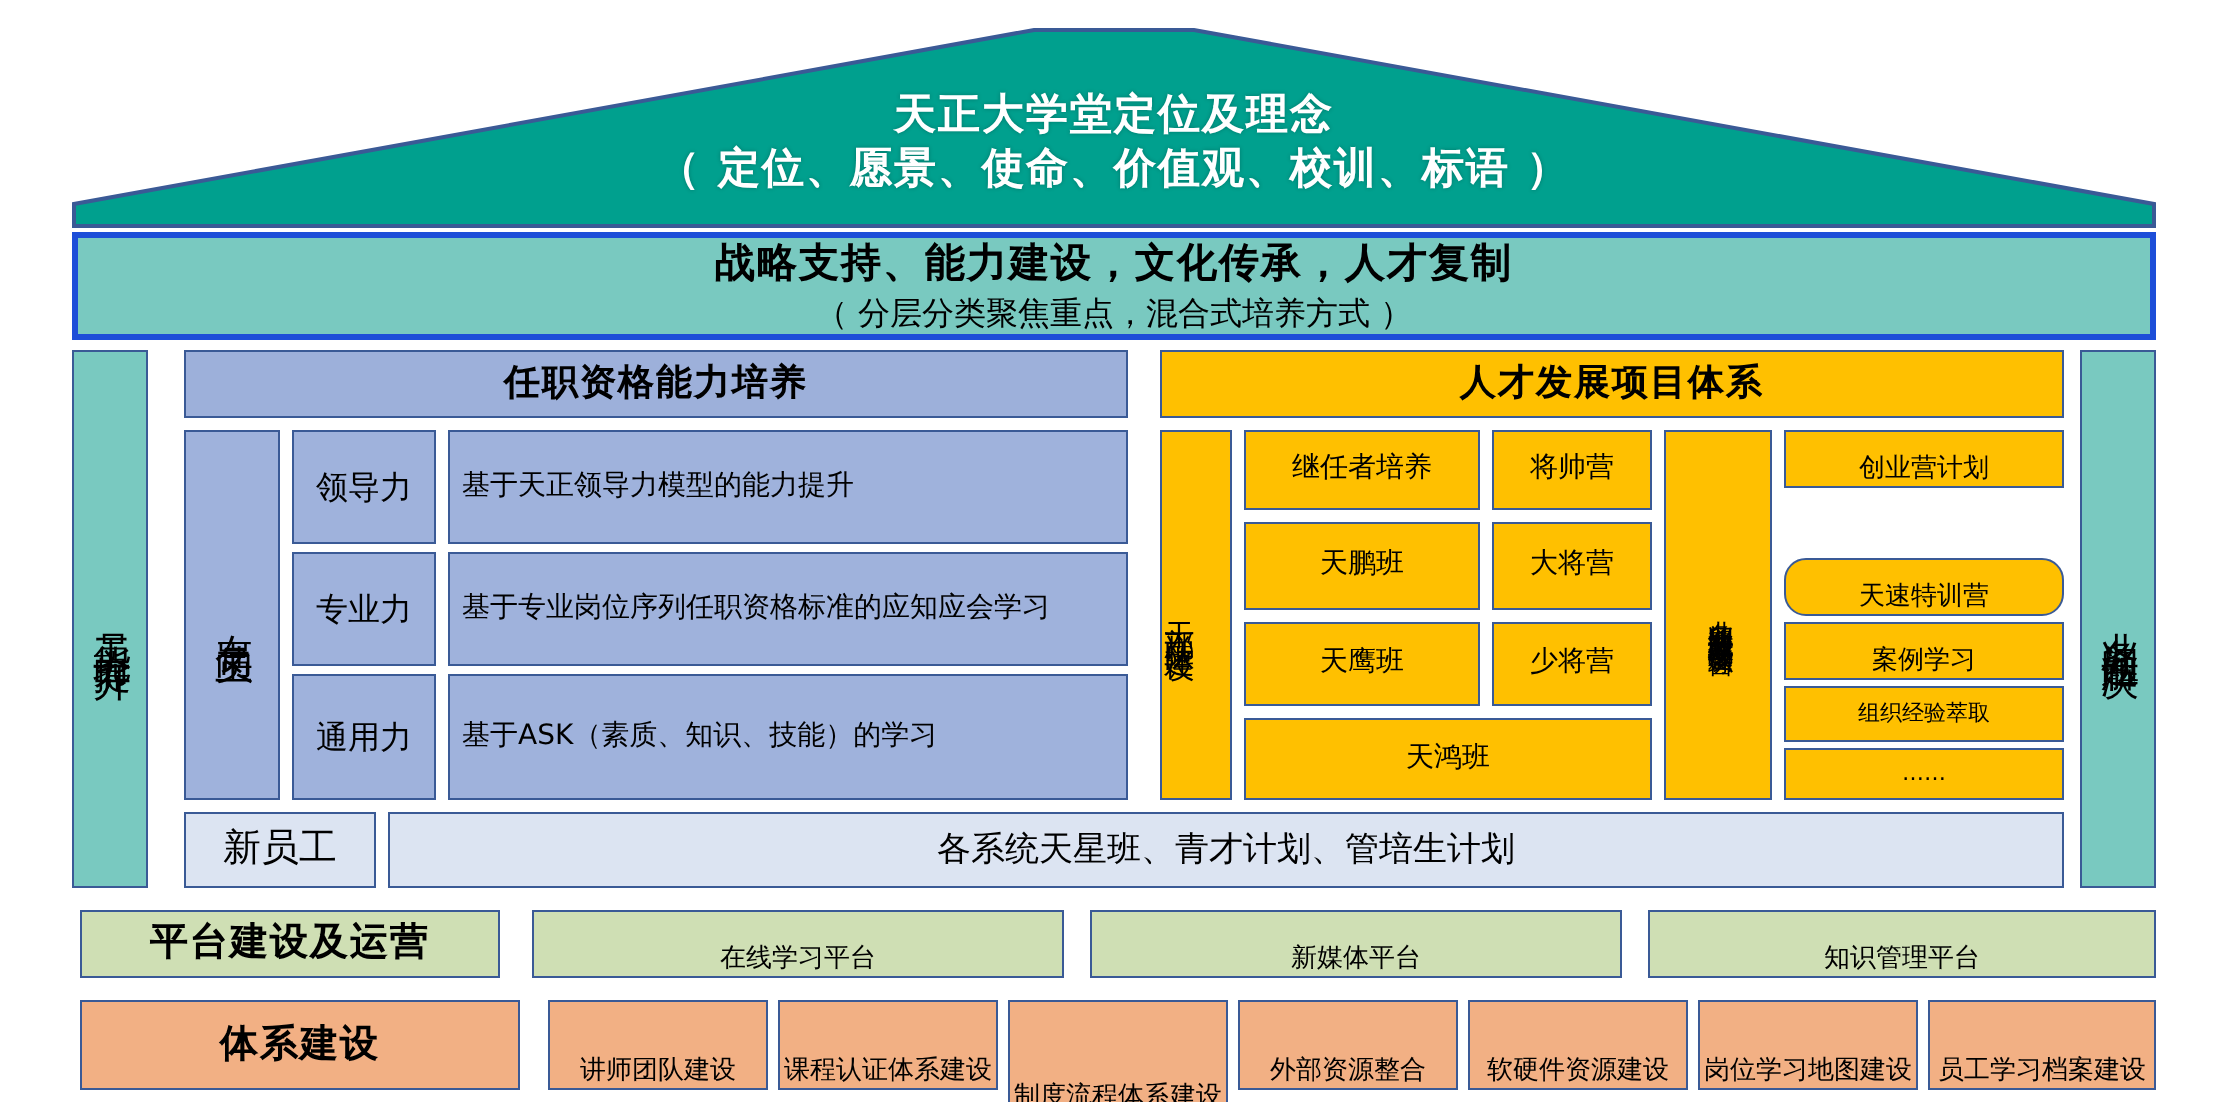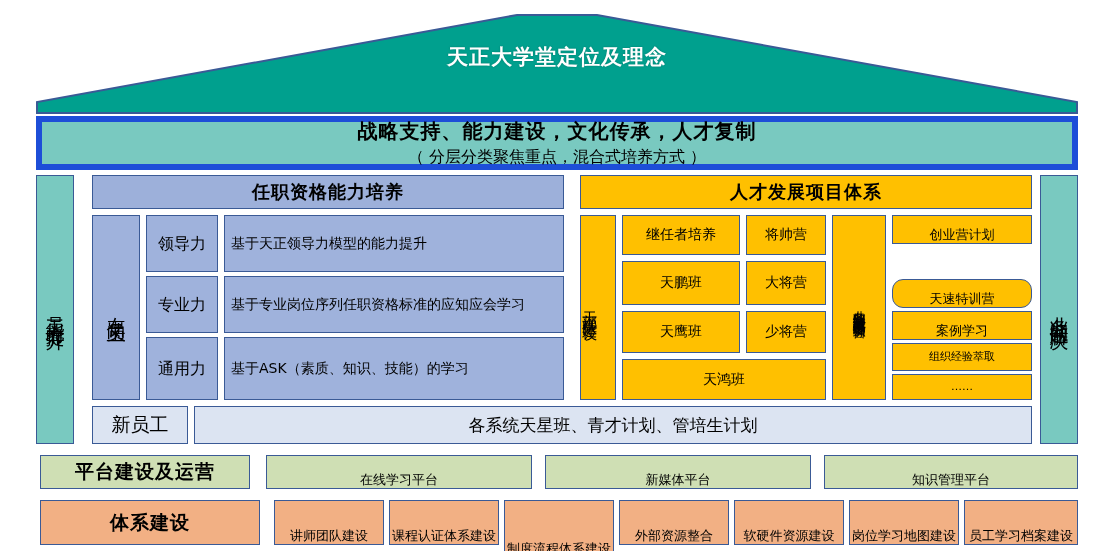--- a/index.html
+++ b/index.html
@@ -70,21 +70,21 @@
   .orange     { background: #ffc000; }
   .green      { background: #cfdfb4; }
   .salmon     { background: #f2b084; }
 
   
   #band2 {
     position: absolute;
     left: 36px; top: 116px;
     width: 1042px; height: 54px;
     background: #79c9c0;
-    border: 6px solid #1d4ed8;
+    border: 3px solid #1d4ed8;
     box-sizing: border-box;
     display: flex; flex-direction: column;
     align-items: center; justify-content: center;
   }
   #band2 .b2a { font-size: 20px; font-weight: bold; letter-spacing: 1px; }
   #band2 .b2b { font-size: 16px; margin-top: 2px; }
 
   
   #body-frame {
     position: absolute;
@@ -106,20 +106,21 @@
 <body>
 
 <div id="canvas">
 
   <div id="roof-wrap">
     <svg id="roof-svg" width="1042" height="100" viewBox="0 0 1042 100" xmlns="http://www.w3.org/2000/svg">
       <polygon points="481,1 561,1 1041,88 1041,99 1,99 1,88" fill="#00a08e" stroke="#3a5a96" stroke-width="2"></polygon>
     </svg>
     <div id="roof-text">
       <span class="l1">天正大学堂定位及理念</span>
+      <span class="l2">（ 定位、愿景、使命、价值观、校训、标语 ）</span>
     </div>
   </div>
 
   <div id="band2">
     <div class="b2a">战略支持、能力建设，文化传承，人才复制</div>
     <div class="b2b">（ 分层分类聚焦重点，混合式培养方式 ）</div>
   </div>
 
   <div id="body-frame">
 

